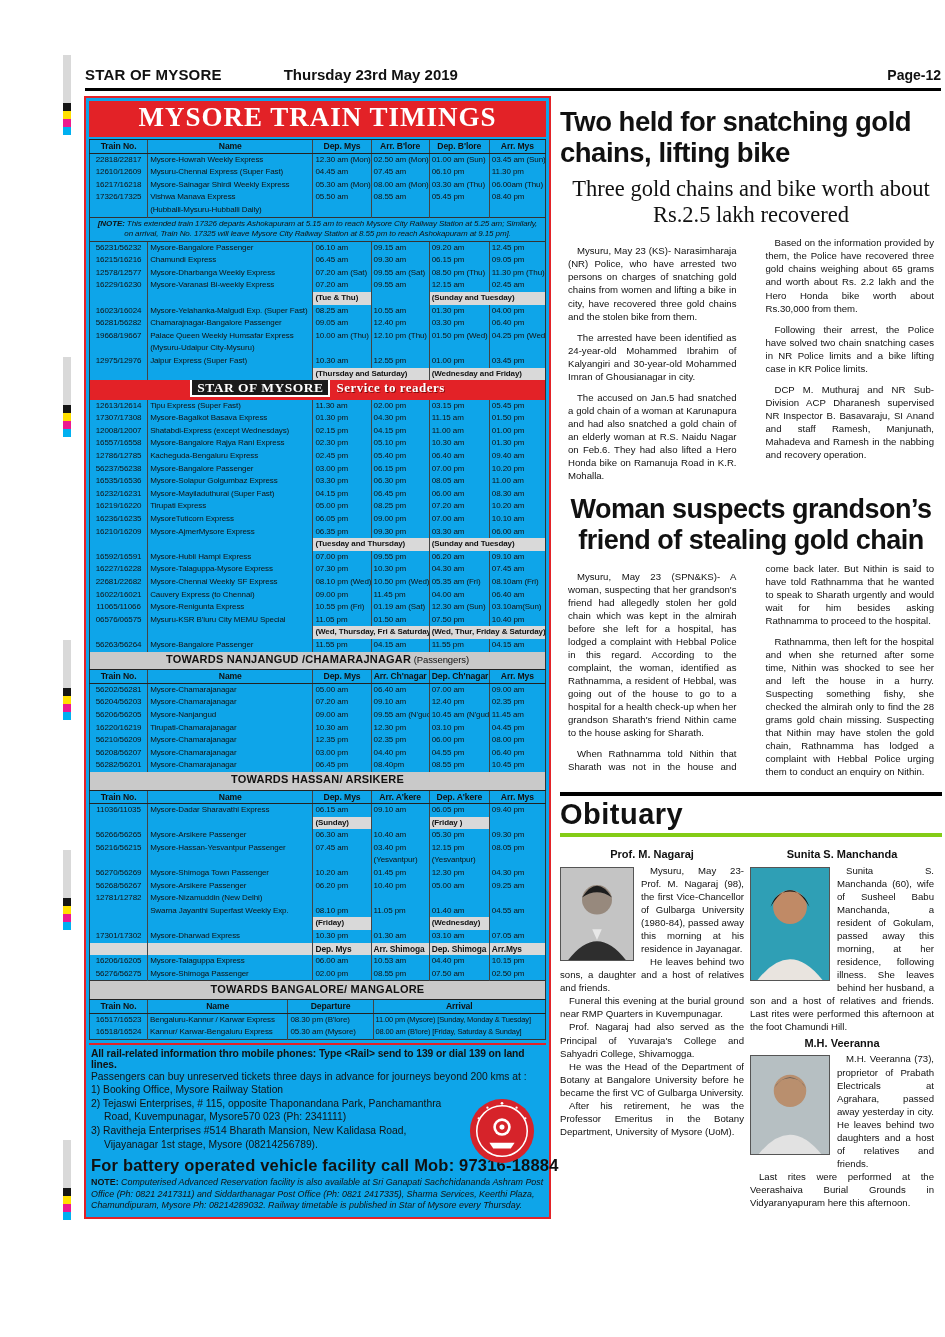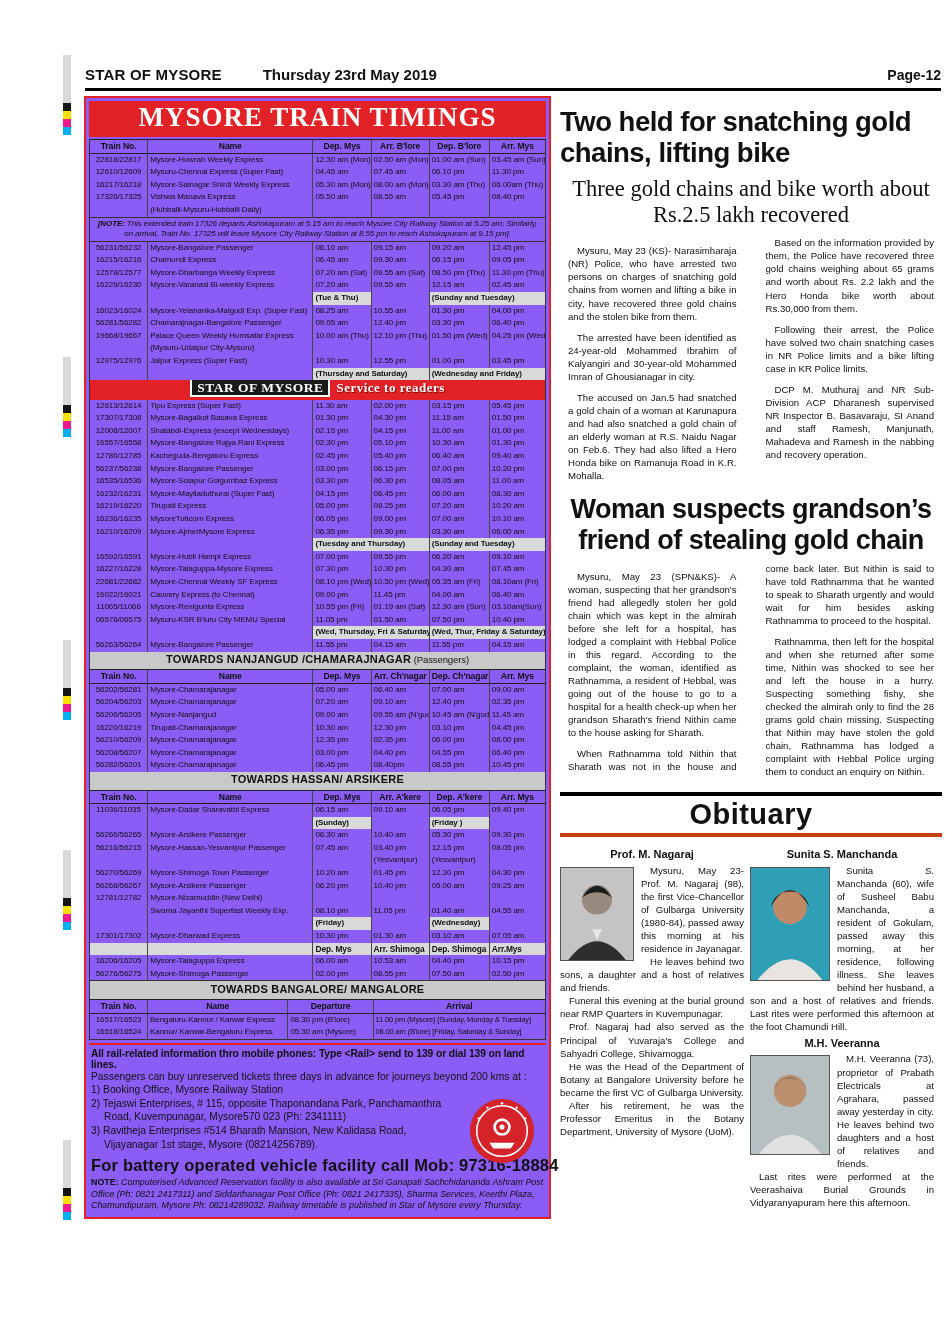--- a/index.html
+++ b/index.html
@@ -9,26 +9,26 @@
   
   .regmark{position:absolute;left:63px;width:8px;}
   .regmark .bar{height:48px;background:#d9d9d9;}
   .regmark .sq{height:8px;}
   .sq.k{background:#151515}.sq.y{background:#ffe000}.sq.m{background:#ec1a8e}.sq.c{background:#00b0f0}
 
   
   .masthead{position:absolute;left:85px;top:66px;width:856px;display:flex;align-items:baseline;
             border-bottom:3px solid #000;padding-bottom:5px;}
   .mh-title{font-weight:bold;font-size:15px;letter-spacing:0.2px;}
-  .mh-date{font-weight:bold;font-size:15px;margin-left:41px;}
+  .mh-date{font-weight:bold;font-size:15px;margin-left:62px;}
   .mh-page{font-weight:bold;font-size:14px;margin-left:auto;}
 
   
   .train-box{position:absolute;left:84px;top:96px;width:467px;border:2px solid #e32227;
-             padding:3px;box-sizing:border-box;background:#8b5cf6;}
+             padding:3px;box-sizing:border-box;background:#0ea5e9;}
   .tt-title{background:#e32227;color:#fff;font-family:"Liberation Serif",serif;font-weight:bold;
             font-size:27px;text-align:center;letter-spacing:1px;padding:1px 0 4px;}
   table.tt-table{border-collapse:collapse;width:100%;margin-top:2px;border:1.5px solid #333;table-layout:fixed;}
   .tt-table td{font-size:8px;line-height:12.6px;padding:0 2px;white-space:nowrap;
                letter-spacing:-0.1px;color:#111;overflow:hidden;}
   .tt-table tr.r-row td:not(:first-child),
   .tt-table tr.r-cont td:not(:first-child),
   .tt-table tr.r-sub td:not(:first-child),
   .tt-table tr.r-hdr td:not(:first-child),
   .tt-table tr.r-hdr2 td:not(:first-child){border-left:1px solid #444;}
@@ -63,21 +63,21 @@
 
   
   .right-col{position:absolute;left:560px;top:106px;width:382px;}
   .a1-title{font-size:27.5px;font-weight:bold;line-height:1.14;letter-spacing:-0.5px;margin:0;}
   .a1-sub{font-family:"Liberation Serif",serif;font-size:22.5px;line-height:1.17;text-align:center;
           margin:7px 0 8px;}
   .body2col{column-count:2;column-gap:13px;text-align:justify;font-size:9.6px;line-height:1.36;color:#111;}
   .body2col p{margin:8px;text-indent:9px;}
   .a2-title{font-size:27px;font-weight:bold;text-align:center;line-height:1.16;letter-spacing:-0.5px;
             margin:12px 0 5px;}
-  .obit-head{border-top:4px solid #000;border-bottom:4px solid #c2410c;text-align:center;font-size:29px;
+  .obit-head{border-top:4px solid #000;border-bottom:4px solid #84cc16;text-align:left;font-size:29px;
              font-weight:bold;padding:2px 0;margin:12px 0 8px;letter-spacing:0.5px;}
   .obit-cols{display:flex;gap:6px;}
   .obit-col{width:184px;text-align:justify;font-size:9.6px;line-height:1.36;}
   .obit-name{font-weight:bold;text-align:center;font-size:11px;margin:2px 0;}
   .obit-block p{margin:0;text-indent:9px;}
   .photo{float:left;margin:3px 7px 2px 0;border:1px solid #555;}
   .photo svg{display:block;width:100%;height:100%;}
   .photo.bw{width:72px;height:92px;}
   .photo.c1{width:78px;height:112px;}
   .photo.c2{width:78px;height:98px;}

